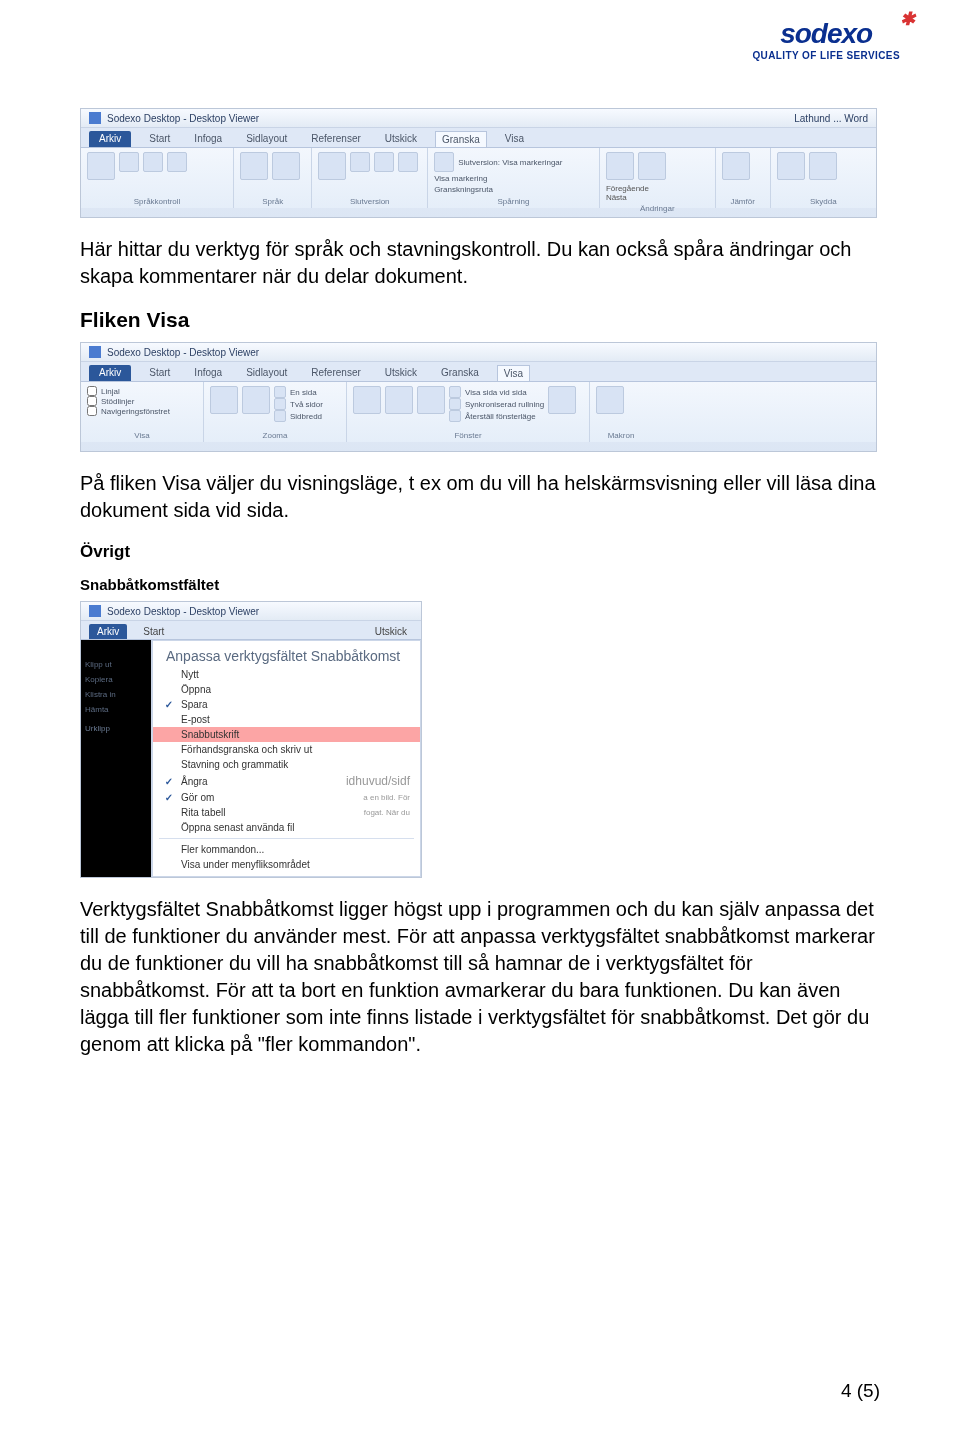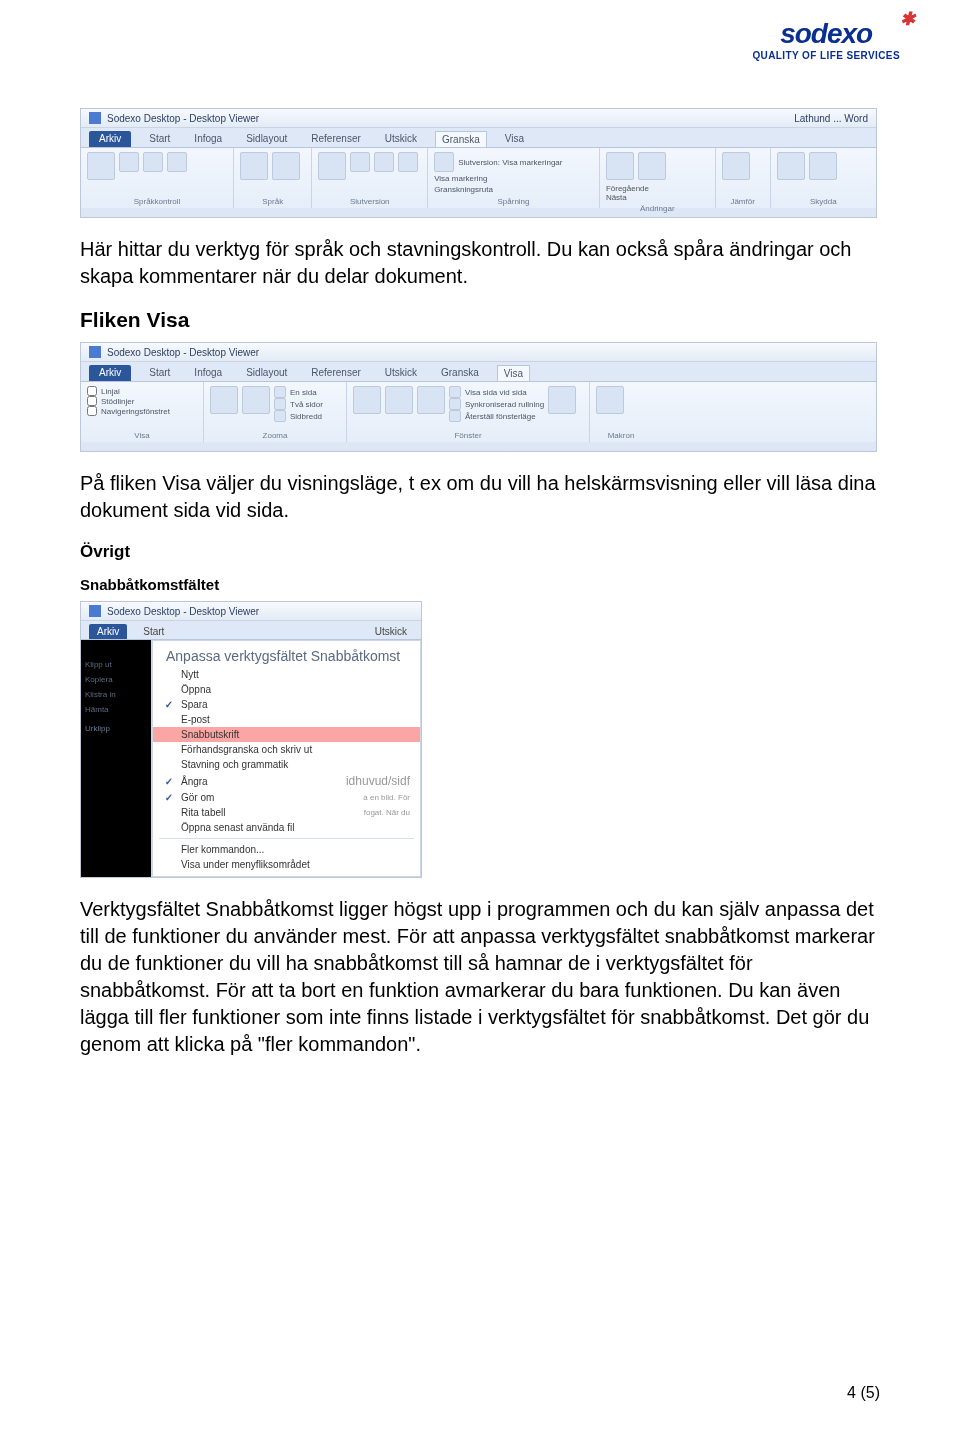--- a/index.html
+++ b/index.html
@@ -205,21 +205,21 @@
   .qat-item.sel {
     background: #fca5a5;
   }
   .qat-item .chk { width: 12px; text-align: center; color: #2b579a; font-weight: bold; }
   .qat-sep { height: 1px; background: #d6dfee; margin: 3px 6px; }
 
   .footer {
     position: absolute;
     bottom: 50px;
     right: 80px;
-    font-size: 16px;
+    font-size: 19px;
   }
 </style>
 </head>
 <body>
 
 <div class="page">
   <div class="logo">
     <div class="logo-text">
       <span>sodexo</span>
       <span class="logo-star">✱</span>

